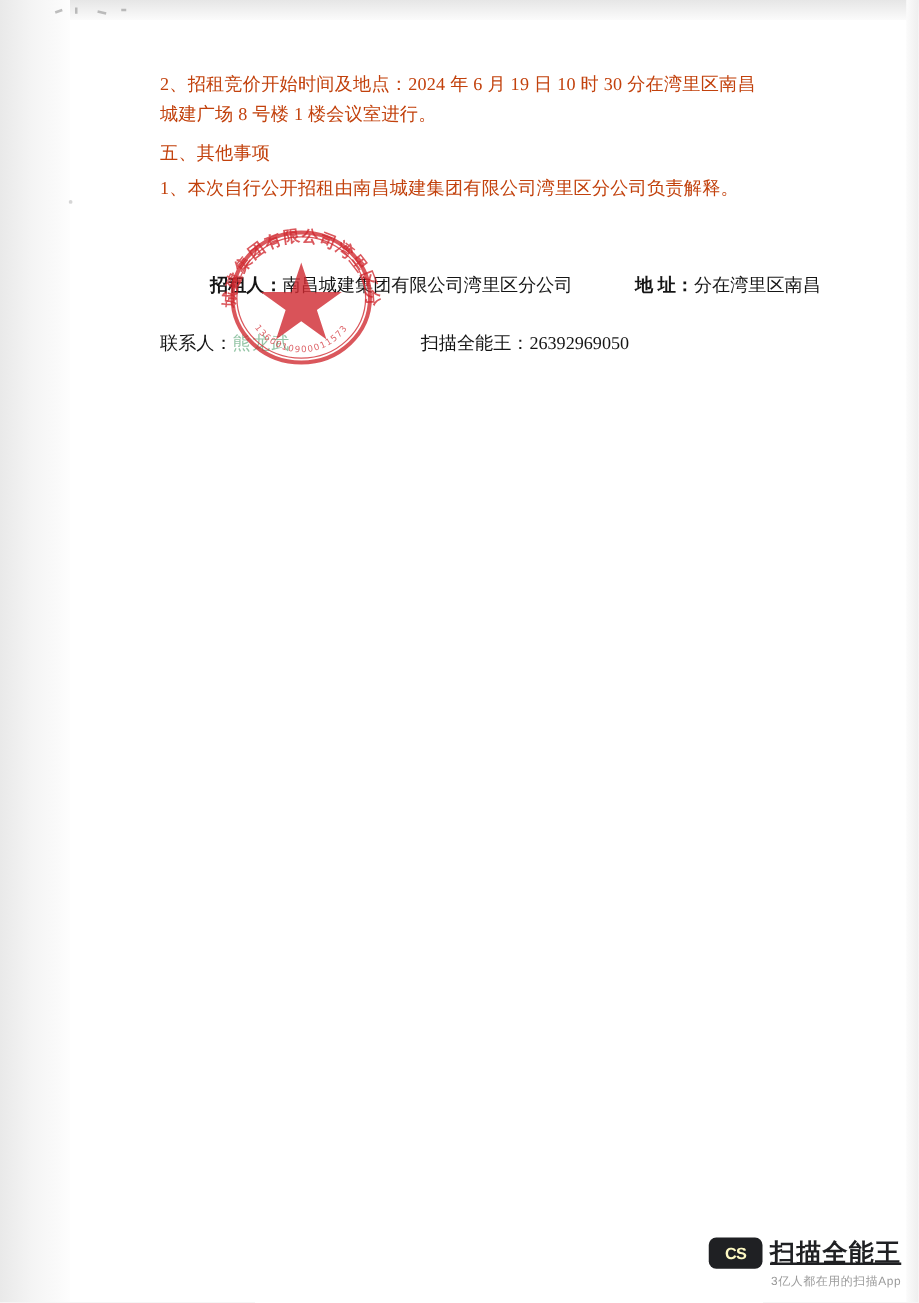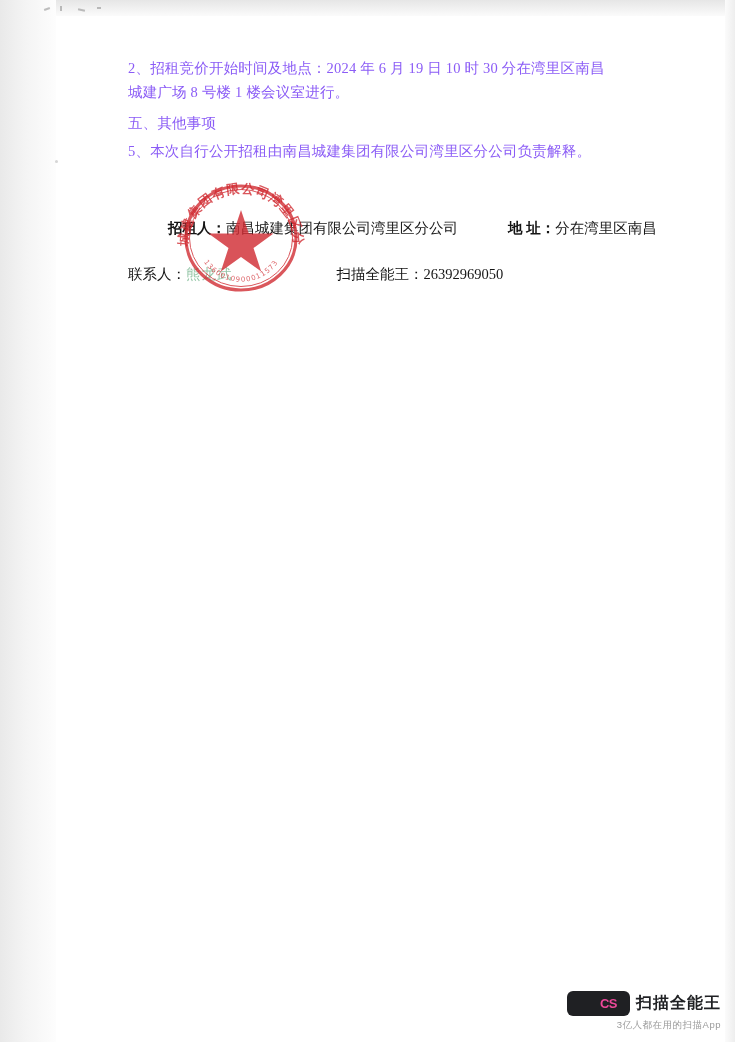--- a/index.html
+++ b/index.html
@@ -42,21 +42,21 @@
     opacity: .55;
   }
   .content {
     position: absolute;
     left: 128px;
     top: 58px;
     width: 480px;
   }
   .line {
     font-size: 14.5px;
-    color: #8b5cf6;
+    color: #c2410c;
     line-height: 1.5;
     letter-spacing: .2px;
     white-space: nowrap;
   }
   .bold {
     font-weight: normal;
   }
   .l-1 { margin-bottom: 2px; }
   .l-2 { margin-bottom: 9px; }
   .l-3 { margin-bottom: 7px; }
@@ -105,36 +105,36 @@
   .cs-main {
     display: flex;
     align-items: center;
     gap: 6px;
   }
   .cs-badge {
     width: 43px;
     height: 25px;
     border-radius: 6px;
     background: #1f2023;
-    color: #ec4899;
+    color: #fef9c3;
     font-family: "Liberation Sans", sans-serif;
     font-size: 13px;
     font-weight: bold;
     display: flex;
     align-items: center;
     justify-content: center;
     letter-spacing: -0.5px;
-    padding-left: 20px;
   }
   .cs-title {
     font-family: "Liberation Sans", sans-serif;
-    font-size: 16px;
+    font-size: 20px;
     font-weight: bold;
     color: #1f2023;
     letter-spacing: 1px;
+    text-decoration: underline;
   }
   .cs-sub {
     margin-top: 3px;
     font-family: "Liberation Sans", sans-serif;
     font-size: 9.5px;
     color: #9a9a9a;
     letter-spacing: .5px;
     text-align: right;
   }
 </style>
@@ -151,21 +151,21 @@
   <div class="speck" style="left:60px;top:6px;width:2px;height:5px;"></div>
   <div class="speck" style="left:78px;top:9px;width:7px;height:2px;transform:rotate(12deg);"></div>
   <div class="speck" style="left:97px;top:7px;width:4px;height:2px;"></div>
   <div class="speck" style="left:55px;top:160px;width:3px;height:3px;border-radius:50%;opacity:.35;"></div>
 
   <div class="content">
 
     <div class="line l-1">2、招租竞价开始时间及地点：2024 年  6   月  19   日 10 时 30 分在湾里区南昌</div>
     <div class="line l-2">城建广场 8 号楼 1 楼会议室进行。</div>
     <div class="line bold l-3">五、其他事项</div>
-    <div class="line bold l-4">5、本次自行公开招租由南昌城建集团有限公司湾里区分公司负责解释。</div>
+    <div class="line bold l-4">1、本次自行公开招租由南昌城建集团有限公司湾里区分公司负责解释。</div>
 
     <div class="sig-row">
       <span class="lbl">招租人：</span><span>南昌城建集团有限公司湾里区分公司</span><span class="gap-addr"></span><span class="lbl">地  址：</span><span>分在湾里区南昌</span>
     </div>
 
     <div class="contact-row">
       <span class="lbl">联系人：</span><span class="contact-name">熊龙武</span><span class="gap-phone"></span><span class="lbl">扫描全能王：</span><span>26392969050</span>
     </div>
 
   </div>

